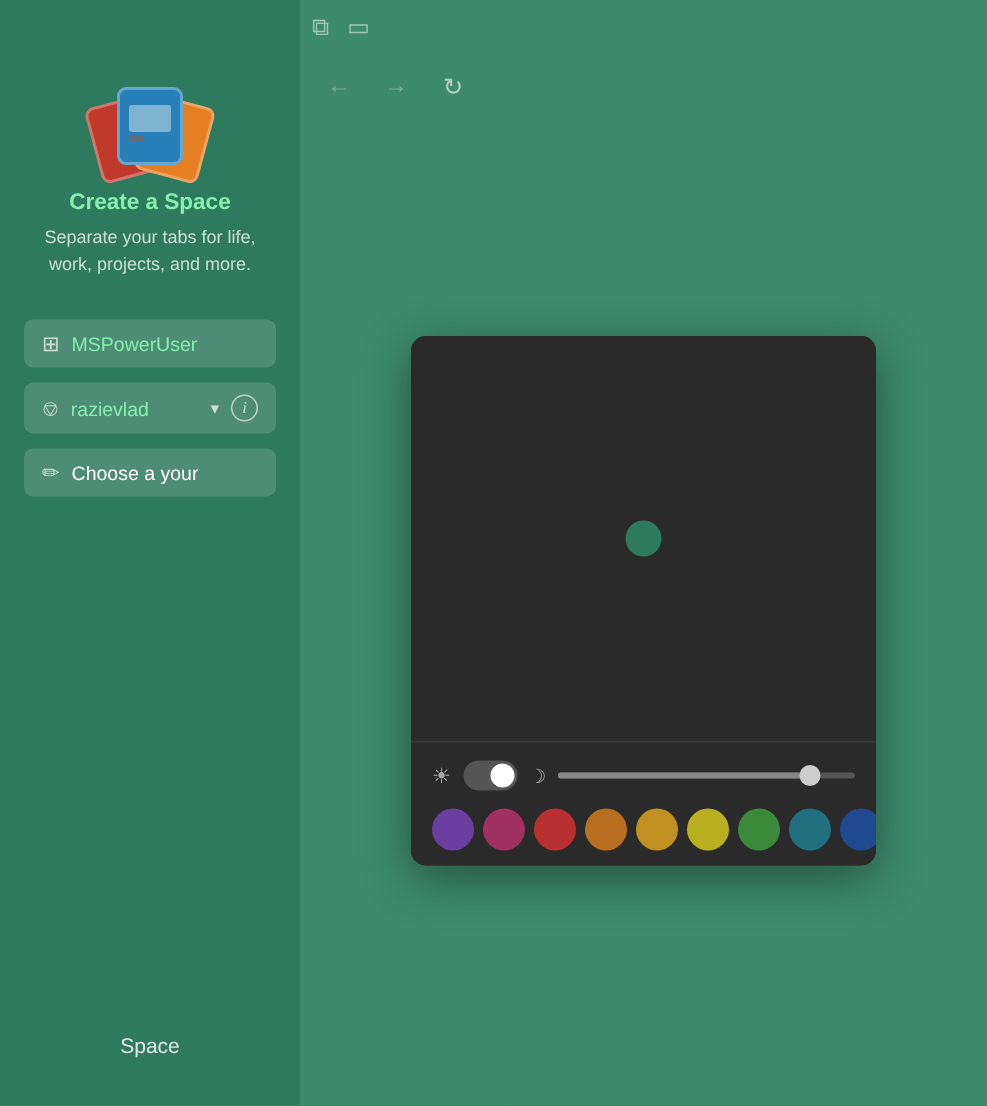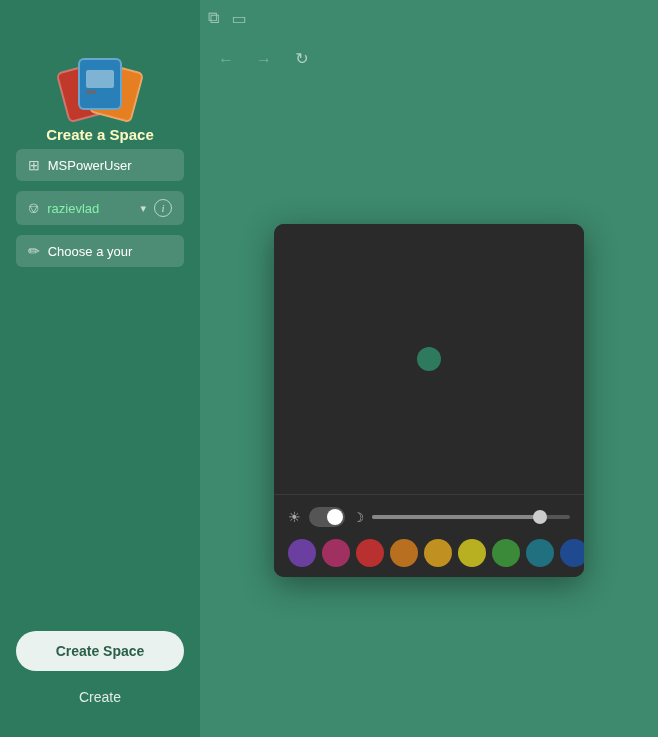--- a/index.html
+++ b/index.html
@@ -68,21 +68,21 @@
       margin-top: -4px;
     }
     .card-stand {
       width: 10px;
       height: 4px;
       background: #5d6d7e;
       margin-top: 2px;
     }
 
     .sidebar-title {
-      color: #fef9c3;
+      color: #86efac;
       font-size: 15px;
       font-weight: 600;
       margin-bottom: 6px;
       text-align: center;
     }
 
     .sidebar-desc {
       color: rgba(255,255,255,0.75);
       font-size: 12px;
       text-align: center;
@@ -102,21 +102,21 @@
       cursor: pointer;
     }
 
     .sidebar-field-icon {
       color: rgba(255,255,255,0.7);
       font-size: 14px;
       flex-shrink: 0;
     }
 
     .sidebar-field-text {
-      color: #ffffff;
+      color: #86efac;
       font-size: 13px;
     }
 
     .sidebar-field-row {
       width: 100%;
       background: rgba(255,255,255,0.15);
       border-radius: 6px;
       padding: 8px 12px;
       display: flex;
       align-items: center;
@@ -384,42 +384,42 @@
       <div class="card card-center">
         <div>
           <div class="card-screen"></div>
           <div class="card-stand"></div>
         </div>
       </div>
     </div>
   </div>
 
   <div class="sidebar-title">Create a Space</div>
+  <div class="sidebar-desc">Separate your tabs for life, work, projects, and more.</div>
 
   <div class="sidebar-field">
     <span class="sidebar-field-icon">⊞</span>
     <span class="sidebar-field-text">MSPowerUser</span>
   </div>
 
   <div class="sidebar-field-row">
     <span class="sidebar-field-icon">⎊</span>
     <span class="sidebar-field-row-text">razievlad</span>
     <span class="chevron-icon">▾</span>
     <div class="info-icon">i</div>
   </div>
 
   <div class="theme-row">
     <span class="theme-icon">✏</span>
     <span class="theme-text">Choose a your</span>
   </div>
 
   <div class="sidebar-spacer"></div>
 
-  <button class="create-btn">Create Space</button>
-  <button class="cancel-btn">Create</button>
+  <button class="cancel-btn">Space</button>
 </div>
 
 <div class="right-panel">
 
   <div class="topbar">
     <span class="topbar-icon">⧉</span>
     <span class="topbar-icon">▭</span>
   </div>
 
   <div class="browser-nav">

